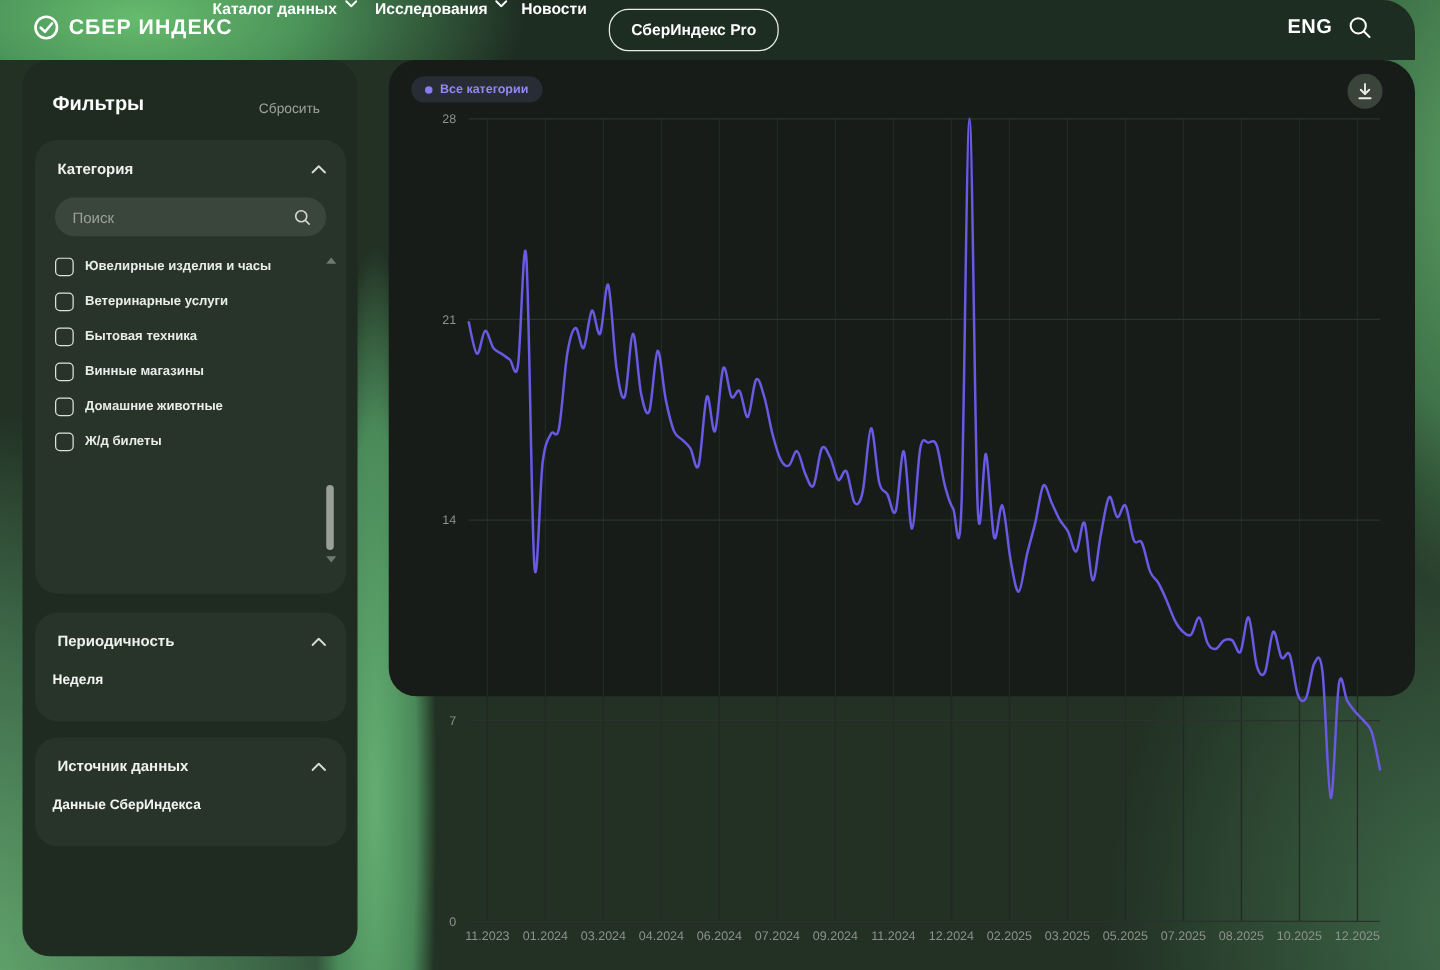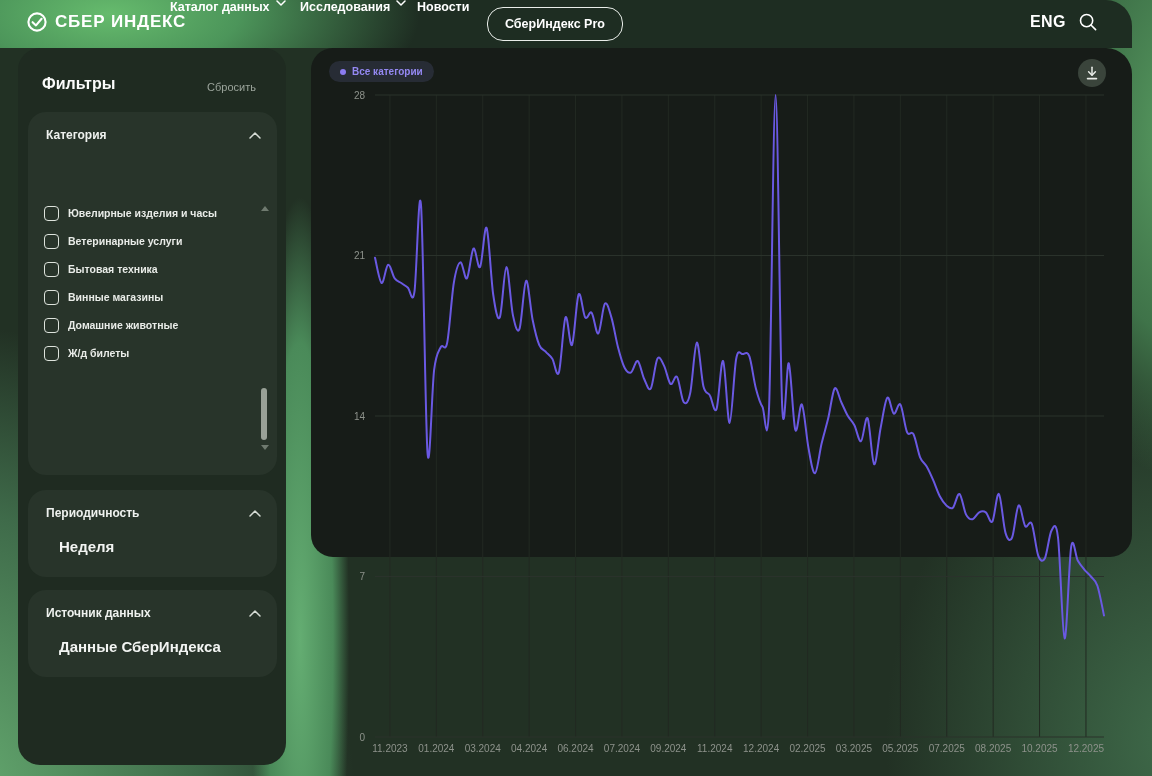--- a/index.html
+++ b/index.html
@@ -36,21 +36,21 @@
              background:#1f2b21; border-radius:22px; }
   .filters-title { position:absolute; left:24px; top:27px; font-size:16px; font-weight:bold; color:#fbfcfb; }
   .reset-link { position:absolute; right:30px; top:33px; font-size:11px; color:#9ba49b; cursor:pointer; }
   .card { position:absolute; left:10px; width:249px; background:#28342a; border-radius:18px; }
   .card-cat   { top:64px;  height:363px; }
   .card-per   { top:442px; height:87px; }
   .card-src   { top:542px; height:87px; }
   .card-head { position:absolute; left:18px; top:16px; right:16px; display:flex;
                justify-content:space-between; align-items:center; cursor:pointer; }
   .card-title { font-size:12px; font-weight:600; color:#eef1ee;text-align:right; }
-  .card-value { position:absolute; left:31px; top:48px; font-size:15px; font-weight:bold; color:#f2f4f2; }
+  .card-value { position:absolute; left:14px; top:48px; font-size:11px; font-weight:bold; color:#f2f4f2; }
   .search-box { position:absolute; left:16px; right:16px; top:46px; height:31px;
                 background:#3a453b; border-radius:16px; display:flex; align-items:center; }
   .search-box input { flex:1; background:transparent; border:none; outline:none;
                       padding:0 8px 0 14px; font-size:12px; color:#e8ece8;
                       font-family:"Liberation Sans", sans-serif; }
   .search-box input::placeholder { color:#9aa39b; }
   .search-box svg { margin-right:12px; flex:none; }
   .cat-list { position:absolute; left:16px; right:34px; top:94px; bottom:14px;
               display:flex; flex-direction:column; gap:13px; overflow:hidden; }
   .cat-row { display:flex; align-items:center; gap:9px; cursor:pointer; }
@@ -113,20 +113,27 @@
 
 <div class="sidebar">
   <div class="filters-title">Фильтры</div>
   <div class="reset-link">Сбросить</div>
 
   <div class="card card-cat">
     <div class="card-head">
       <span class="card-title">Категория</span>
       <svg width="12" height="7" viewBox="0 0 12 7">
         <path d="M1 6 L6 1 L11 6" fill="none" stroke="#d7ddd6" stroke-width="1.5" stroke-linecap="round" stroke-linejoin="round"></path>
+      </svg>
+    </div>
+    <div class="search-box">
+      <input type="text" placeholder="Поиск" style="">
+      <svg width="14" height="14" viewBox="0 0 14 14">
+        <circle cx="6" cy="6" r="4.4" fill="none" stroke="#cfd6ce" stroke-width="1.3"></circle>
+        <line x1="9.3" y1="9.3" x2="12.3" y2="12.3" stroke="#cfd6ce" stroke-width="1.3" stroke-linecap="round"></line>
       </svg>
     </div>
     <div class="cat-list">
         <div class="cat-row">
           <span class="cbx"></span>
           <span class="cat-label">Ювелирные изделия и часы</span>
         </div>
         <div class="cat-row">
           <span class="cbx"></span>
           <span class="cat-label">Ветеринарные услуги</span>

